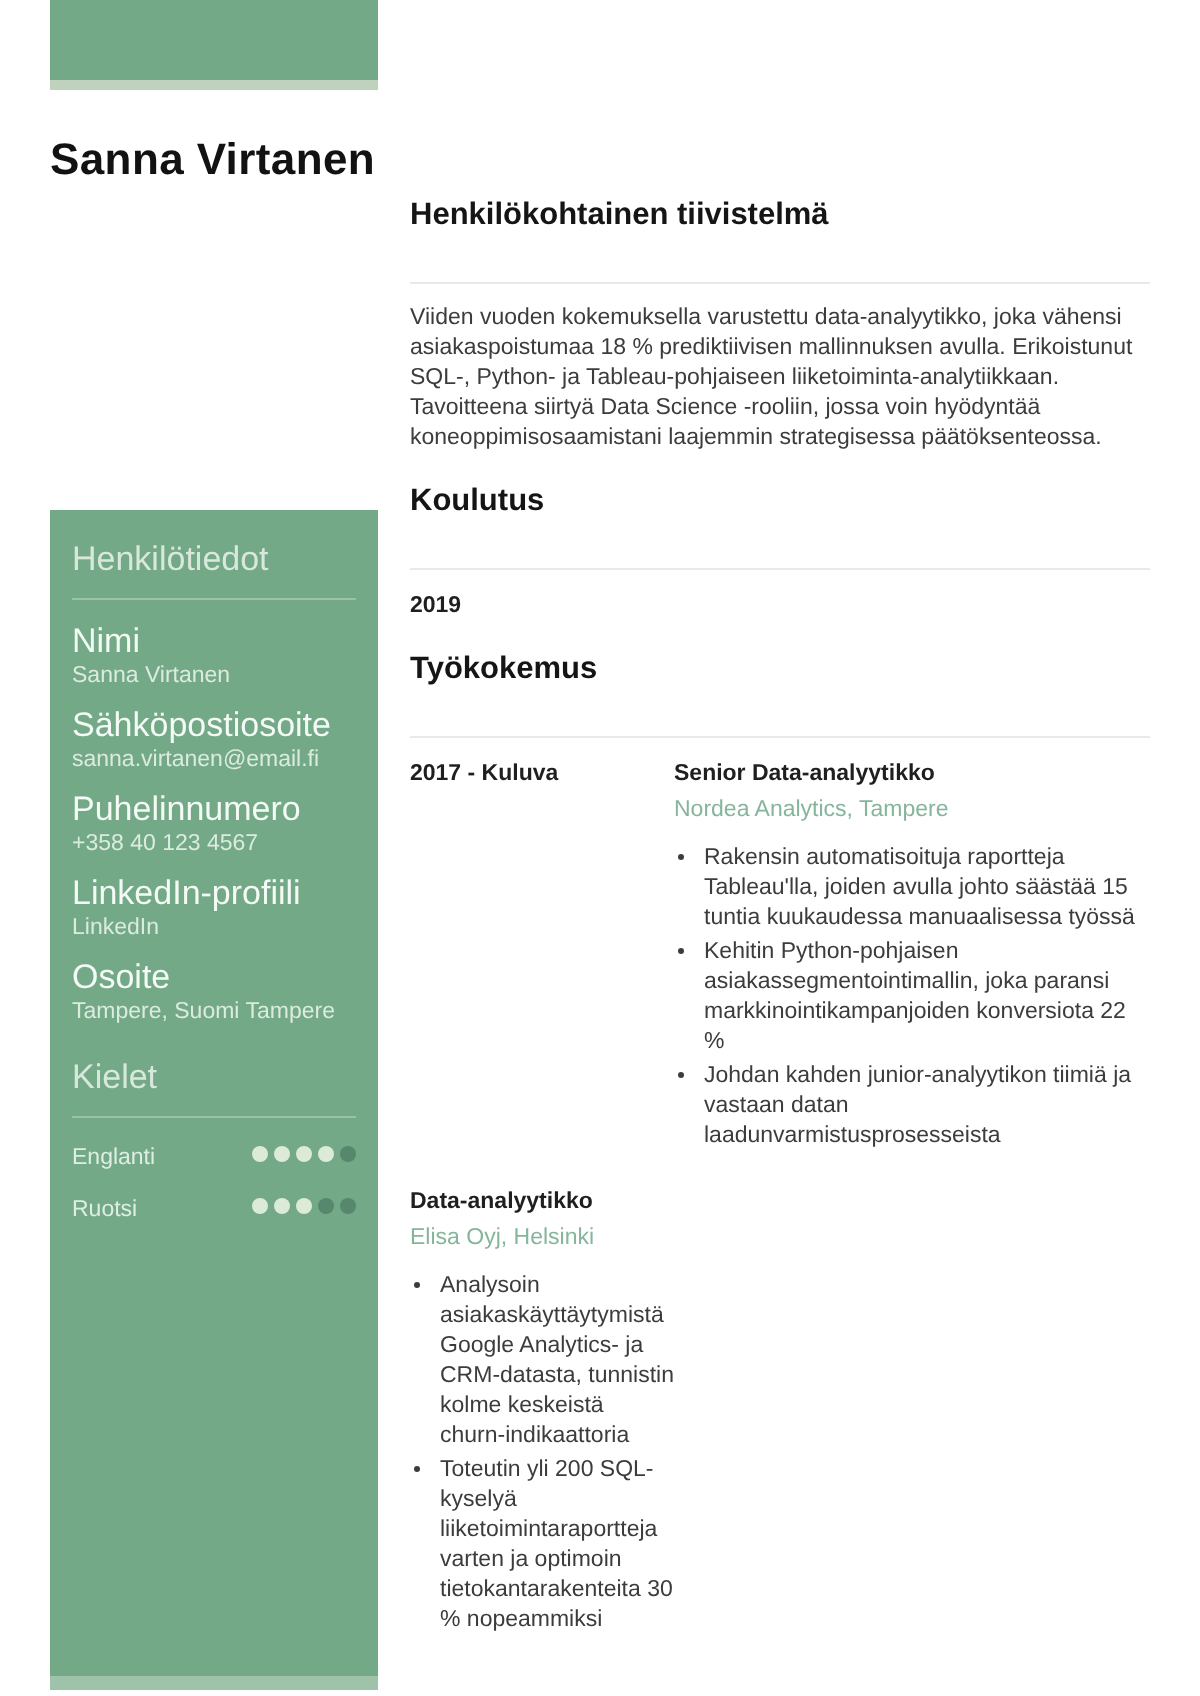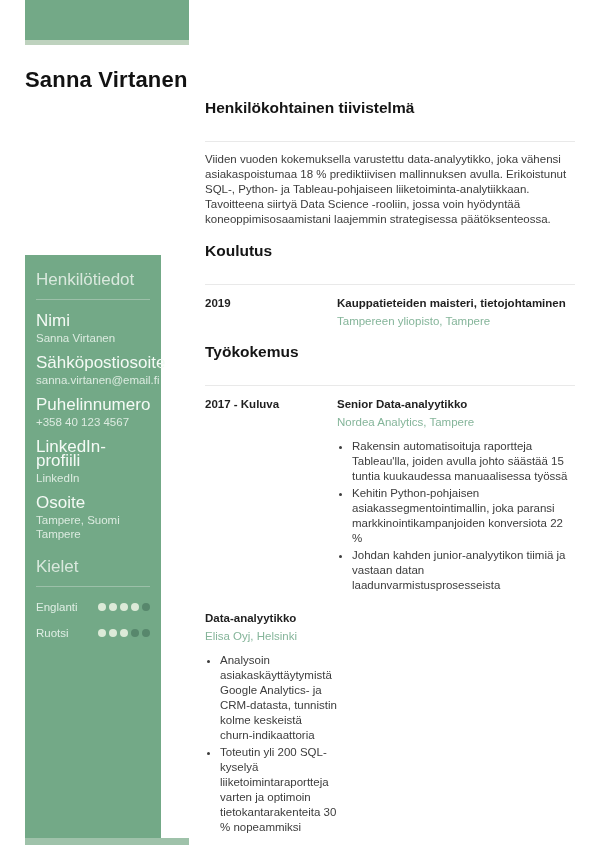--- a/index.html
+++ b/index.html
@@ -15,34 +15,34 @@
   
   .header-block { position: absolute; left: 25px; top: 0; width: 164px; height: 40px; background: #73a987; }
   .header-accent { position: absolute; left: 25px; top: 40px; width: 164px; height: 5px; background: #bed2be; }
   .name {
     position: absolute; left: 25px; top: 52px;
     font-size: 22px; font-weight: bold; color: #121212; letter-spacing: 0.2px;
   }
 
   
   .sidebar {
-    position: absolute; left: 25px; top: 255px; width: 136px; height: 583px;
+    position: absolute; left: 25px; top: 255px; width: 164px; height: 583px;
     background: #73a987; padding: 15px 11px 0 11px; color: #e4f0e8;
   }
   .sidebar-cap { position: absolute; left: 25px; top: 838px; width: 164px; height: 7px; background: #9fc2aa; }
   .side-heading {
     font-size: 17px; font-weight: 400; color: #d9e8dd;
     padding-bottom: 9px; border-bottom: 1px solid #9cc0a9; margin-bottom: 14px;
   }
   .side-section { margin-bottom: 16px; }
   .field { margin-bottom: 11px; }
   .field-label { font-size: 17px; font-weight: normal; color: #f4faf5; margin-bottom: 3px; line-height: 14px; }
   .field-value { font-size: 11.5px; color: #dcebe0; line-height: 14px; }
   .skill { font-size: 11.5px; color: #dfeee4; line-height: 14px; margin-bottom: 11px; }
-  .lang-row { display: flex; justify-content: space-between; align-items: center; margin-bottom: 14px; }
+  .lang-row { display: flex; justify-content: space-between; margin-bottom: 14px; }
   .lang-name { font-size: 11.5px; color: #dfeee4; }
   .dots { display: flex; gap: 3px; }
   .dot { width: 8px; height: 8px; border-radius: 50%; background: #57876c; }
   .dot.filled { background: #dcead8; }
 
   
   .main { position: absolute; left: 205px; top: 99px; width: 370px; color: #3c3c3c; }
   .section-heading {
     font-size: 15.5px; font-weight: bold; color: #151515;
     padding-bottom: 24px; border-bottom: 1px solid #e9e9e9;
@@ -122,24 +122,20 @@
 
   <section>
     <h2 class="section-heading" style="margin:0;">Henkilökohtainen tiivistelmä</h2>
     <p class="summary-text">Viiden vuoden kokemuksella varustettu data-analyytikko, joka vähensi asiakaspoistumaa 18 % prediktiivisen mallinnuksen avulla. Erikoistunut SQL-, Python- ja Tableau-pohjaiseen liiketoiminta-analytiikkaan. Tavoitteena siirtyä Data Science -rooliin, jossa voin hyödyntää koneoppimisosaamistani laajemmin strategisessa päätöksenteossa.</p>
   </section>
 
   <section class="section">
     <h2 class="section-heading" style="margin:0;">Koulutus</h2>
     <div class="entry">
       <div class="entry-period">2019</div>
-      <div>
-        <div class="entry-title">Kauppatieteiden maisteri, tietojohtaminen</div>
-        <div class="entry-company">Tampereen yliopisto, Tampere</div>
-      </div>
     </div>
   </section>
 
   <section class="section">
     <h2 class="section-heading" style="margin:0;">Työkokemus</h2>
 
     <div class="entry">
       <div class="entry-period">2017 - Kuluva</div>
       <div>
         <div class="entry-title">Senior Data-analyytikko</div>

